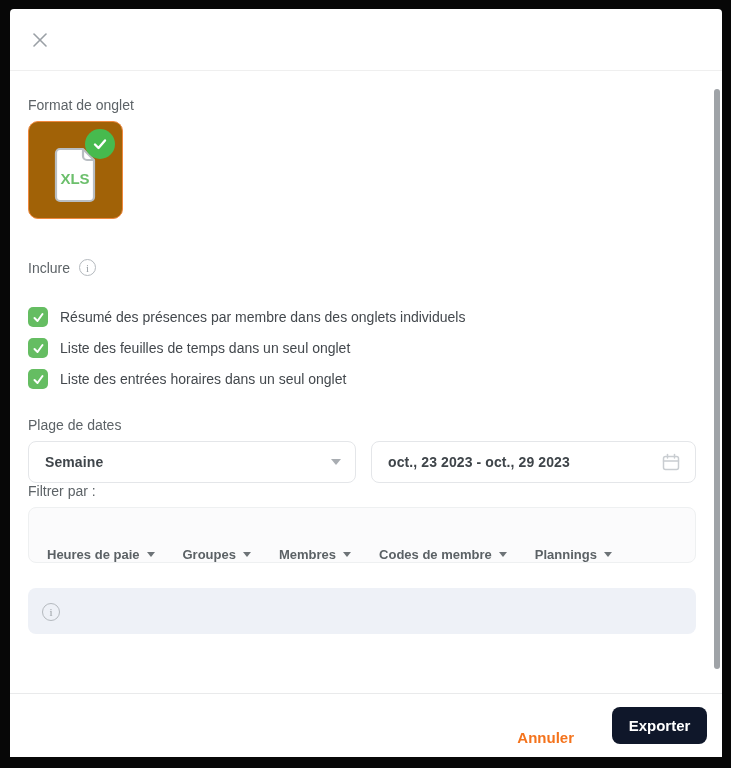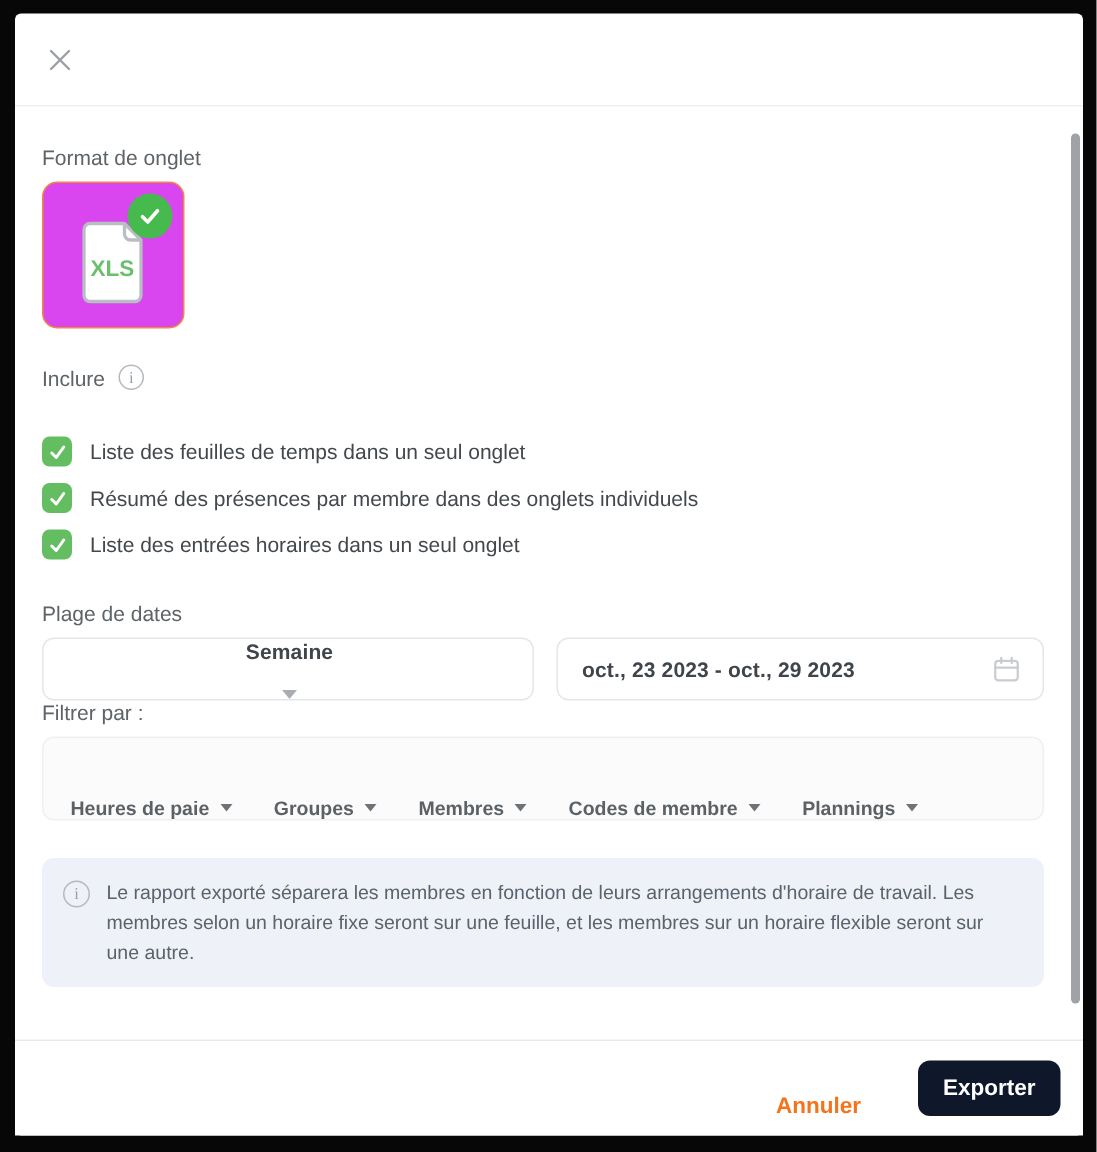--- a/index.html
+++ b/index.html
@@ -34,26 +34,26 @@
   .modal-body {
     flex:1 1 auto;
     padding:26px 26px 0 18px;
     overflow:hidden;
   }
   .field-label { font-size:14px; color:#5d6367; margin-bottom:8px; }
   
   .format-card {
     position:relative;
     width:95px; height:98px;
-    background:#d946ef;
+    background:#a16207;
     border:1.5px solid #f0883d;
     border-radius:10px;
     display:flex; align-items:center; justify-content:center;
     cursor:pointer;
-    margin-bottom:24px;
+    margin-bottom:40px;
   }
   .format-card .doc-icon { margin-top:10px; }
   .selected-badge {
     position:absolute; top:7px; right:7px;
     width:30px; height:30px; border-radius:50%;
     background:#47ba4e;
     display:flex; align-items:center; justify-content:center;
   }
   
   .include-head { display:flex; align-items:center; gap:9px; margin-bottom:30px; }
@@ -78,21 +78,21 @@
   .date-row { display:flex; gap:15px; }
   .select-box, .date-box {
     height:42px;
     border:1px solid #e4e6e9;
     border-radius:8px;
     display:flex; align-items:center; justify-content:space-between;
     padding:0 14px 0 16px;
     cursor:pointer;
     background:#fff;
   }
-  .select-box { width:328px;flex-direction:column; }
+  .select-box { width:328px; }
   .date-box { flex:1; }
   .select-value, .date-value { font-size:14px; font-weight:700; color:#3f454a; letter-spacing:.1px; }
   .caret-down {
     width:0; height:0;
     border-left:5px solid transparent; border-right:5px solid transparent;
     border-top:6px solid #a9adb2;
   }
   
   .filter-section-label { }
   .filter-panel {
@@ -188,29 +188,29 @@
         <div class="field-label">Inclure</div>
         <span class="info-circle">i</span>
       </div>
 
       <div class="check-row">
         <span class="checkbox">
           <svg width="13" height="13" viewBox="0 0 13 13" fill="none" stroke="#ffffff" stroke-width="2" stroke-linecap="round" stroke-linejoin="round">
               <polyline points="2.5,7 5.5,10 10.5,3"></polyline>
             </svg>
         </span>
-        <span class="check-label">Liste des feuilles de temps dans un seul onglet</span>
+        <span class="check-label">Résumé des présences par membre dans des onglets individuels</span>
       </div>
       <div class="check-row">
         <span class="checkbox">
           <svg width="13" height="13" viewBox="0 0 13 13" fill="none" stroke="#ffffff" stroke-width="2" stroke-linecap="round" stroke-linejoin="round">
               <polyline points="2.5,7 5.5,10 10.5,3"></polyline>
             </svg>
         </span>
-        <span class="check-label">Résumé des présences par membre dans des onglets individuels</span>
+        <span class="check-label">Liste des feuilles de temps dans un seul onglet</span>
       </div>
       <div class="check-row">
         <span class="checkbox">
           <svg width="13" height="13" viewBox="0 0 13 13" fill="none" stroke="#ffffff" stroke-width="2" stroke-linecap="round" stroke-linejoin="round">
               <polyline points="2.5,7 5.5,10 10.5,3"></polyline>
             </svg>
         </span>
         <span class="check-label">Liste des entrées horaires dans un seul onglet</span>
       </div>
 
@@ -250,21 +250,20 @@
           <span class="filter-caret"></span>
         </button>
         <button class="filter-btn">
           <span class="filter-btn-label">Plannings</span>
           <span class="filter-caret"></span>
         </button>
       </div>
 
       <div class="info-note">
         <span class="info-circle">i</span>
-        <div class="info-text">Le rapport exporté séparera les membres en fonction de leurs arrangements d'horaire de travail. Les membres selon un horaire fixe seront sur une feuille, et les membres sur un horaire flexible seront sur une autre.</div>
       </div>
 
     </div>
 
     <div class="scrollbar-thumb"></div>
 
     <div class="modal-footer">
       <button class="cancel-link">Annuler</button>
       <button class="export-btn">Exporter</button>
     </div>

